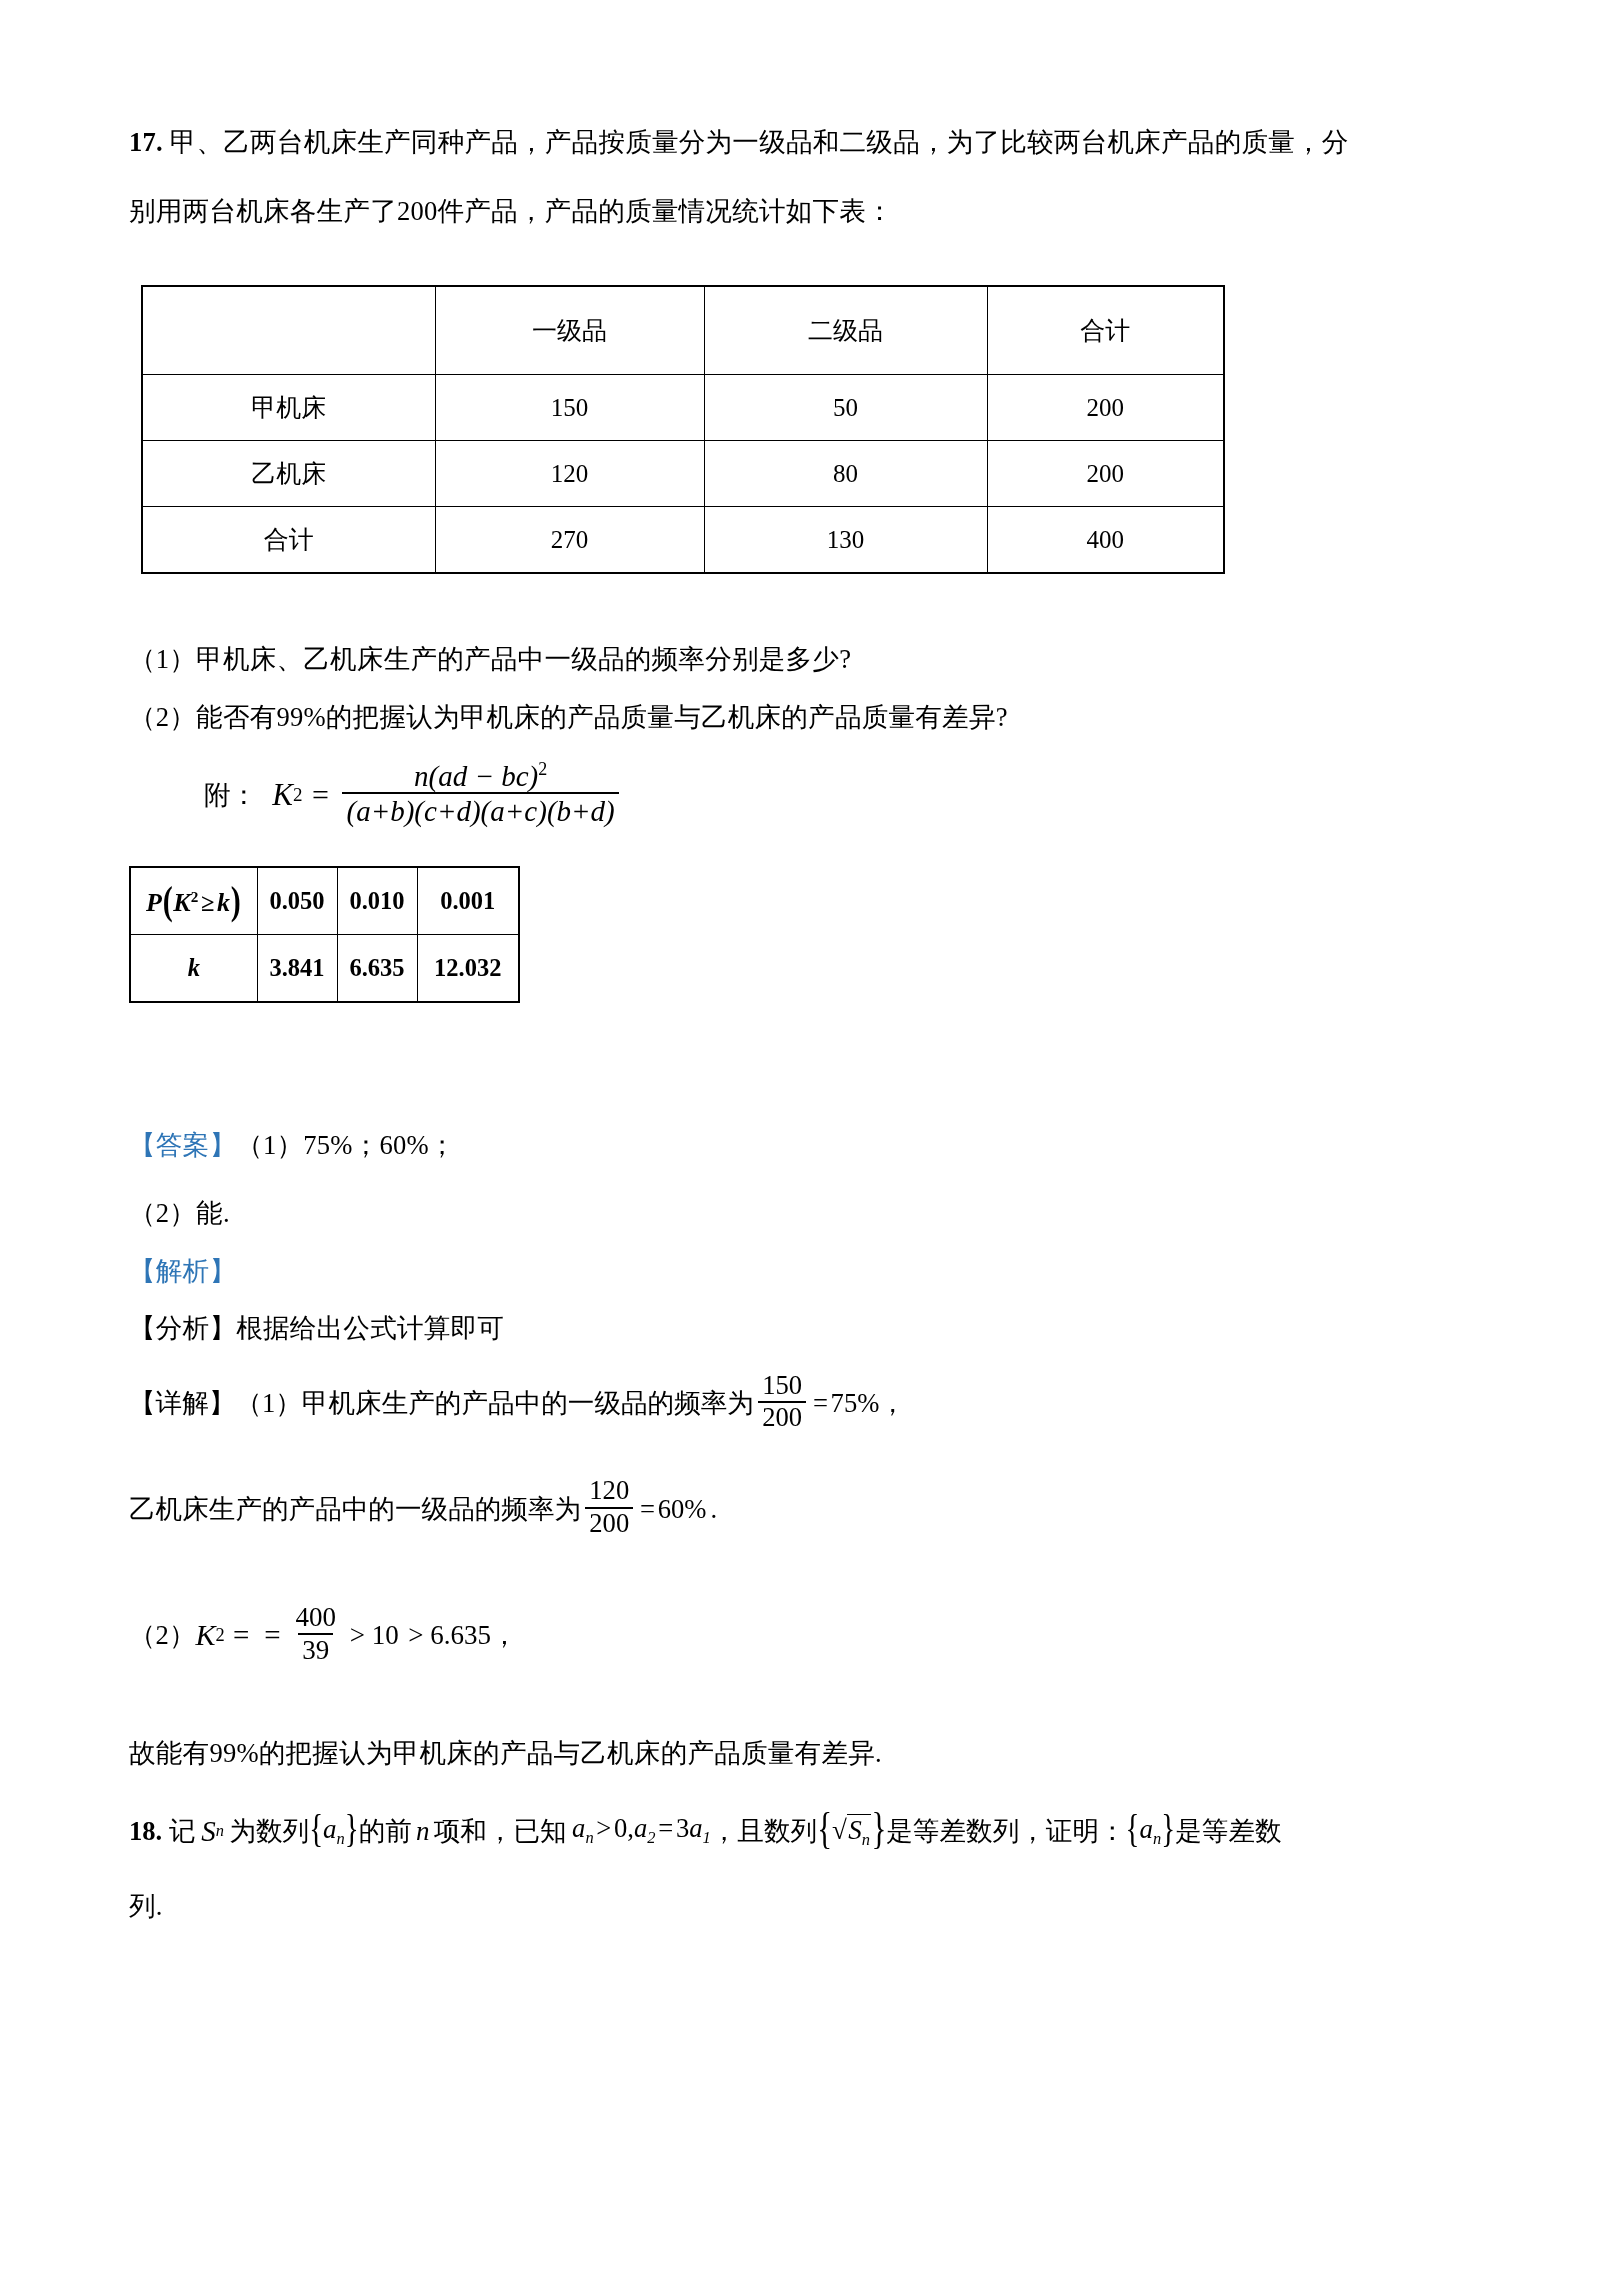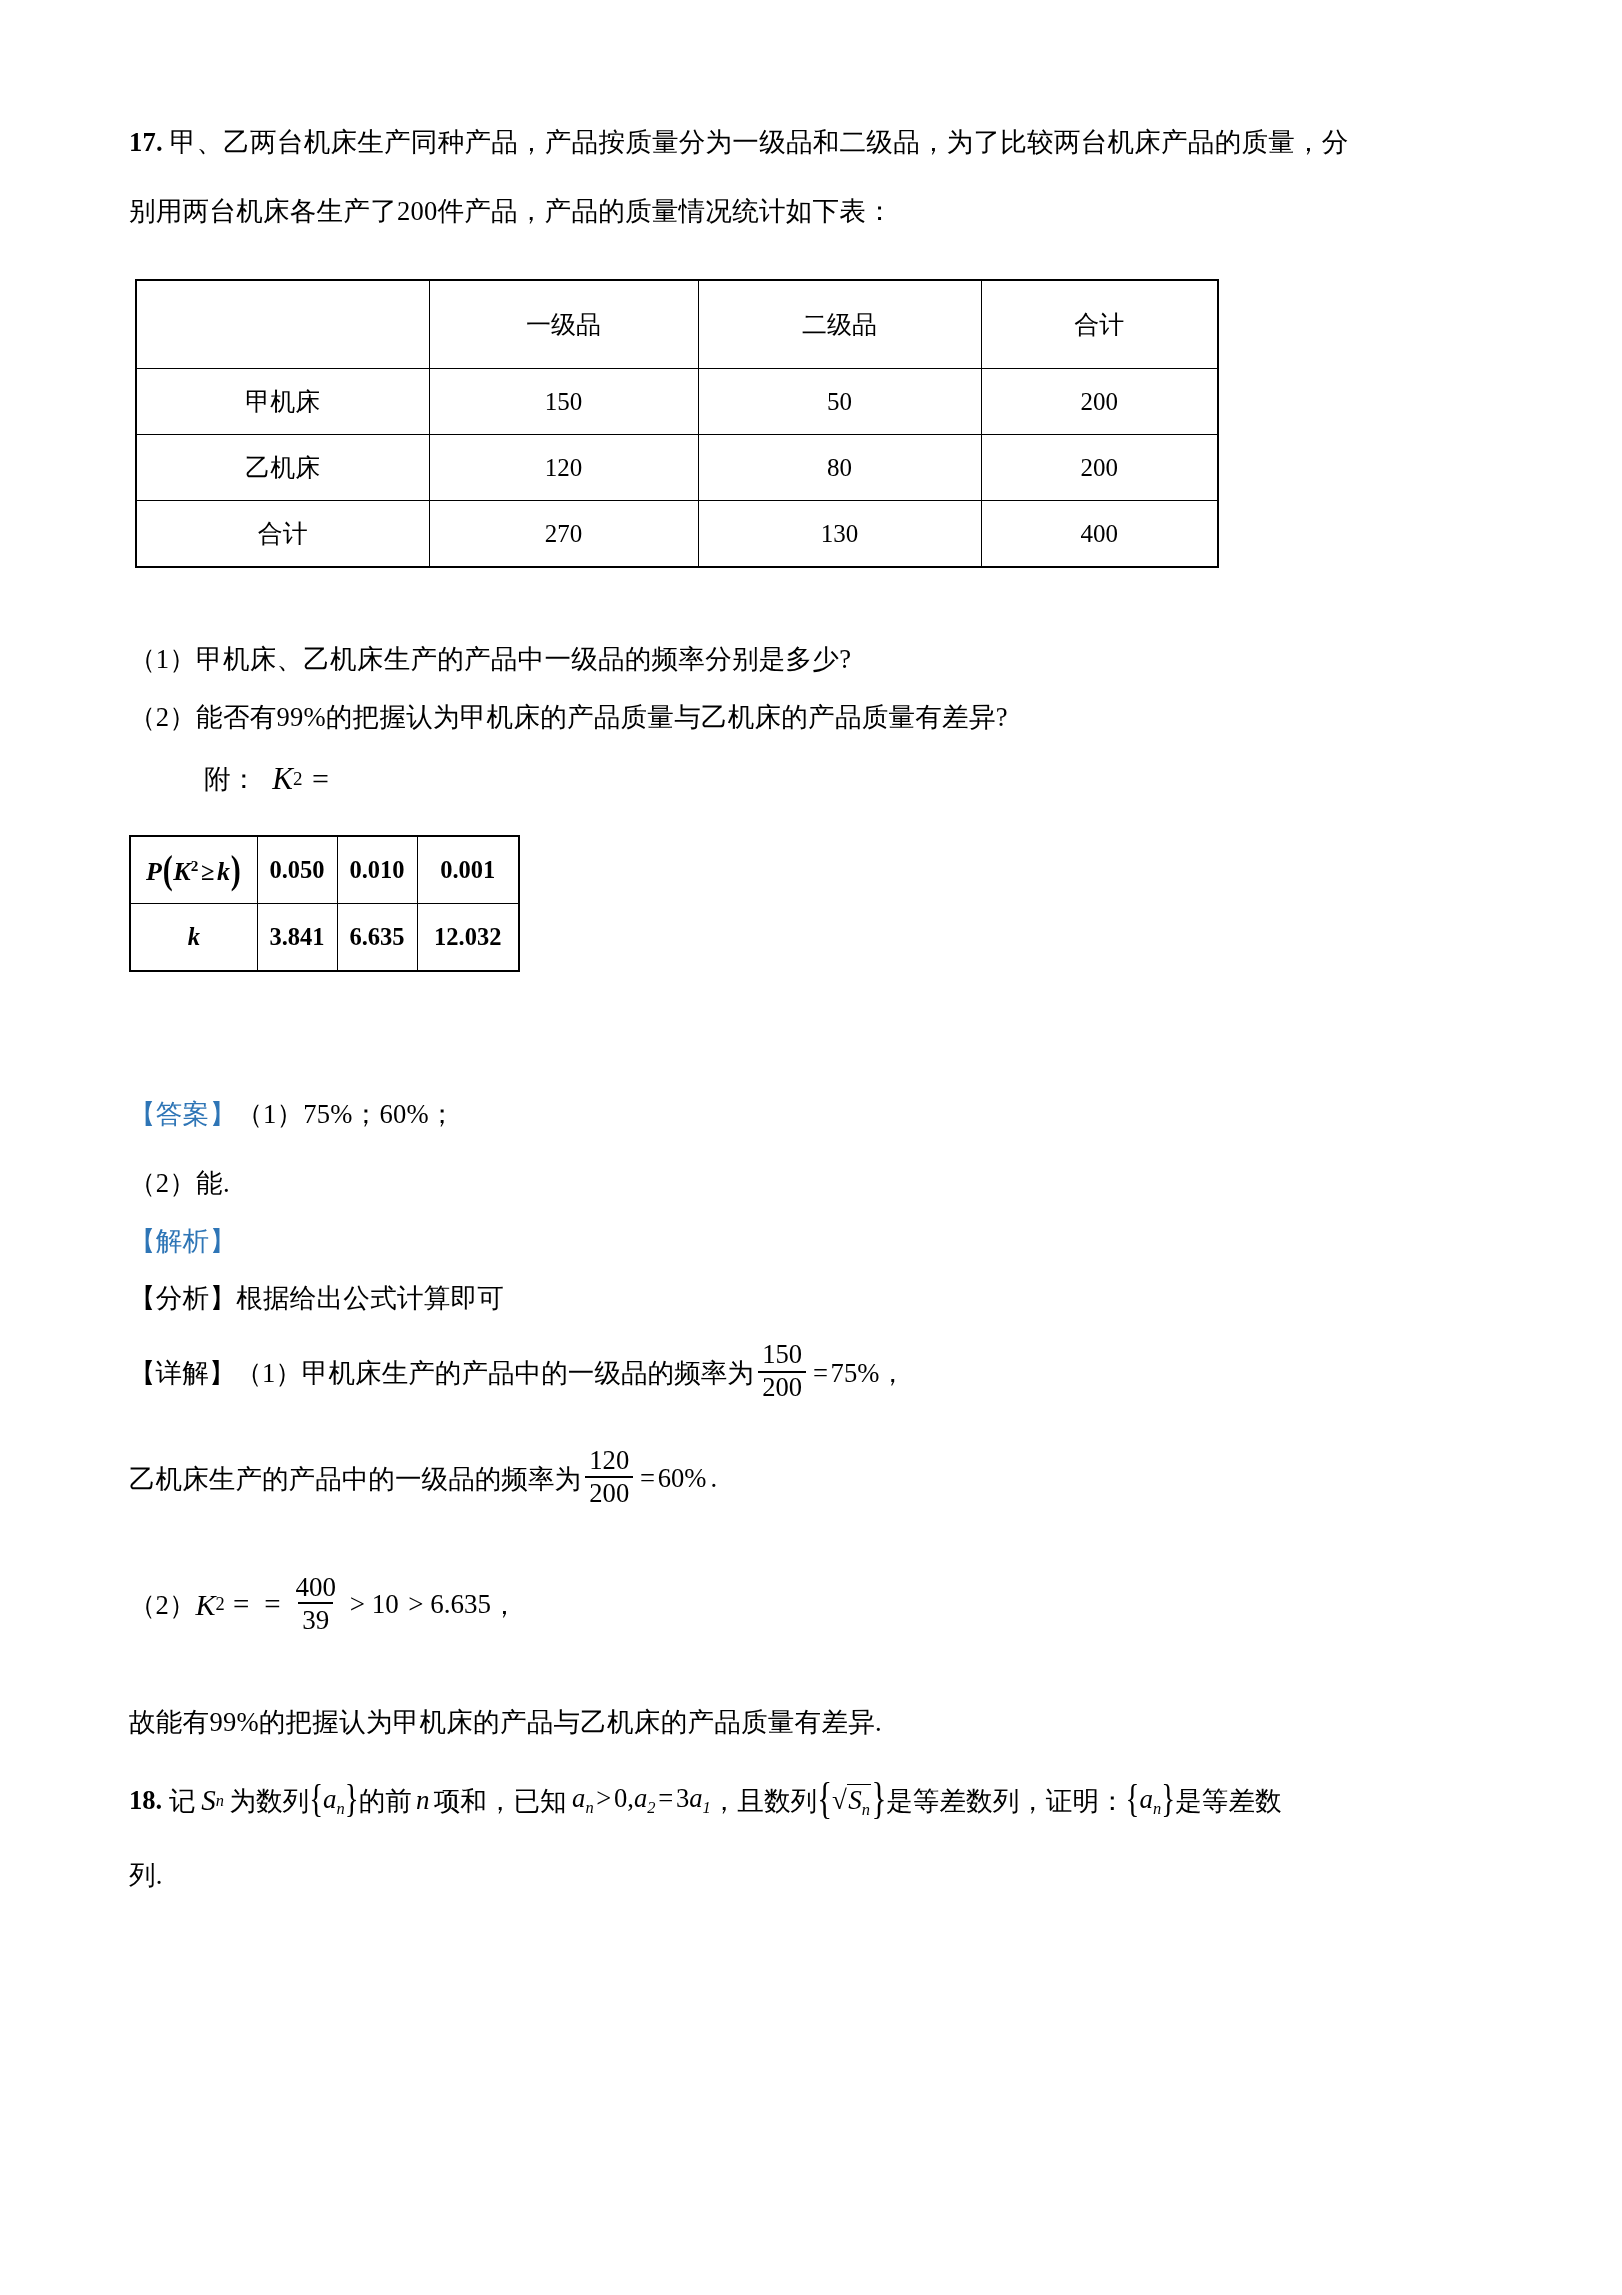--- a/index.html
+++ b/index.html
@@ -102,21 +102,21 @@
     text-align: center;
     vertical-align: middle;
     font-size: 25px;
     padding: 0;
   }
   table.grid.outer-thick {
     border: 2.7px solid #000;
   }
 
   
-  #main-table { width: 1082px; margin: 6px; }
+  #main-table { width: 1082px; margin: 12px; }
   #main-table td { height: 65px; }
   #main-table tr.head td { height: 87px; }
   #main-table col.c0 { width: 293px; }
   #main-table col.c1 { width: 269px; }
   #main-table col.c2 { width: 283px; }
   #main-table col.c3 { width: 237px; }
 
   
   #crit-table { width: 390px; font-weight: bold; }
   #crit-table td { height: 66px; font-size: 24.5px; }
@@ -205,20 +205,24 @@
       <span>（2）能否有</span><span class="mn">99%</span><span>的把握认为甲机床的产品质量与乙机床的产品质量有差异?</span>
     </div>
 
     <div class="line-sp-mid"></div>
 
     <div class="fml-row indent-attach">
       <span class="label-attach">附：</span>
       <span class="mi" style="font-size:31px">K</span>
         <sup class="exp" style="font-size:19px">2</sup>
       <span class="op" style="font-size:30px;padding:0 9.5px">=</span>
+      <span class="frac" style="font-size:29px">
+        <span class="num mi"><span>n(ad − bc)</span><sup class="exp">2</sup></span>
+        <span class="den mi">(a+b)(c+d)(a+c)(b+d)</span>
+      </span>
     </div>
 
     <div style="height:38px"></div>
 
     <table class="grid outer-thick" id="crit-table">
       <colgroup>
           <col class="k0">
           <col class="k1">
           <col class="k2">
           <col class="k3">

